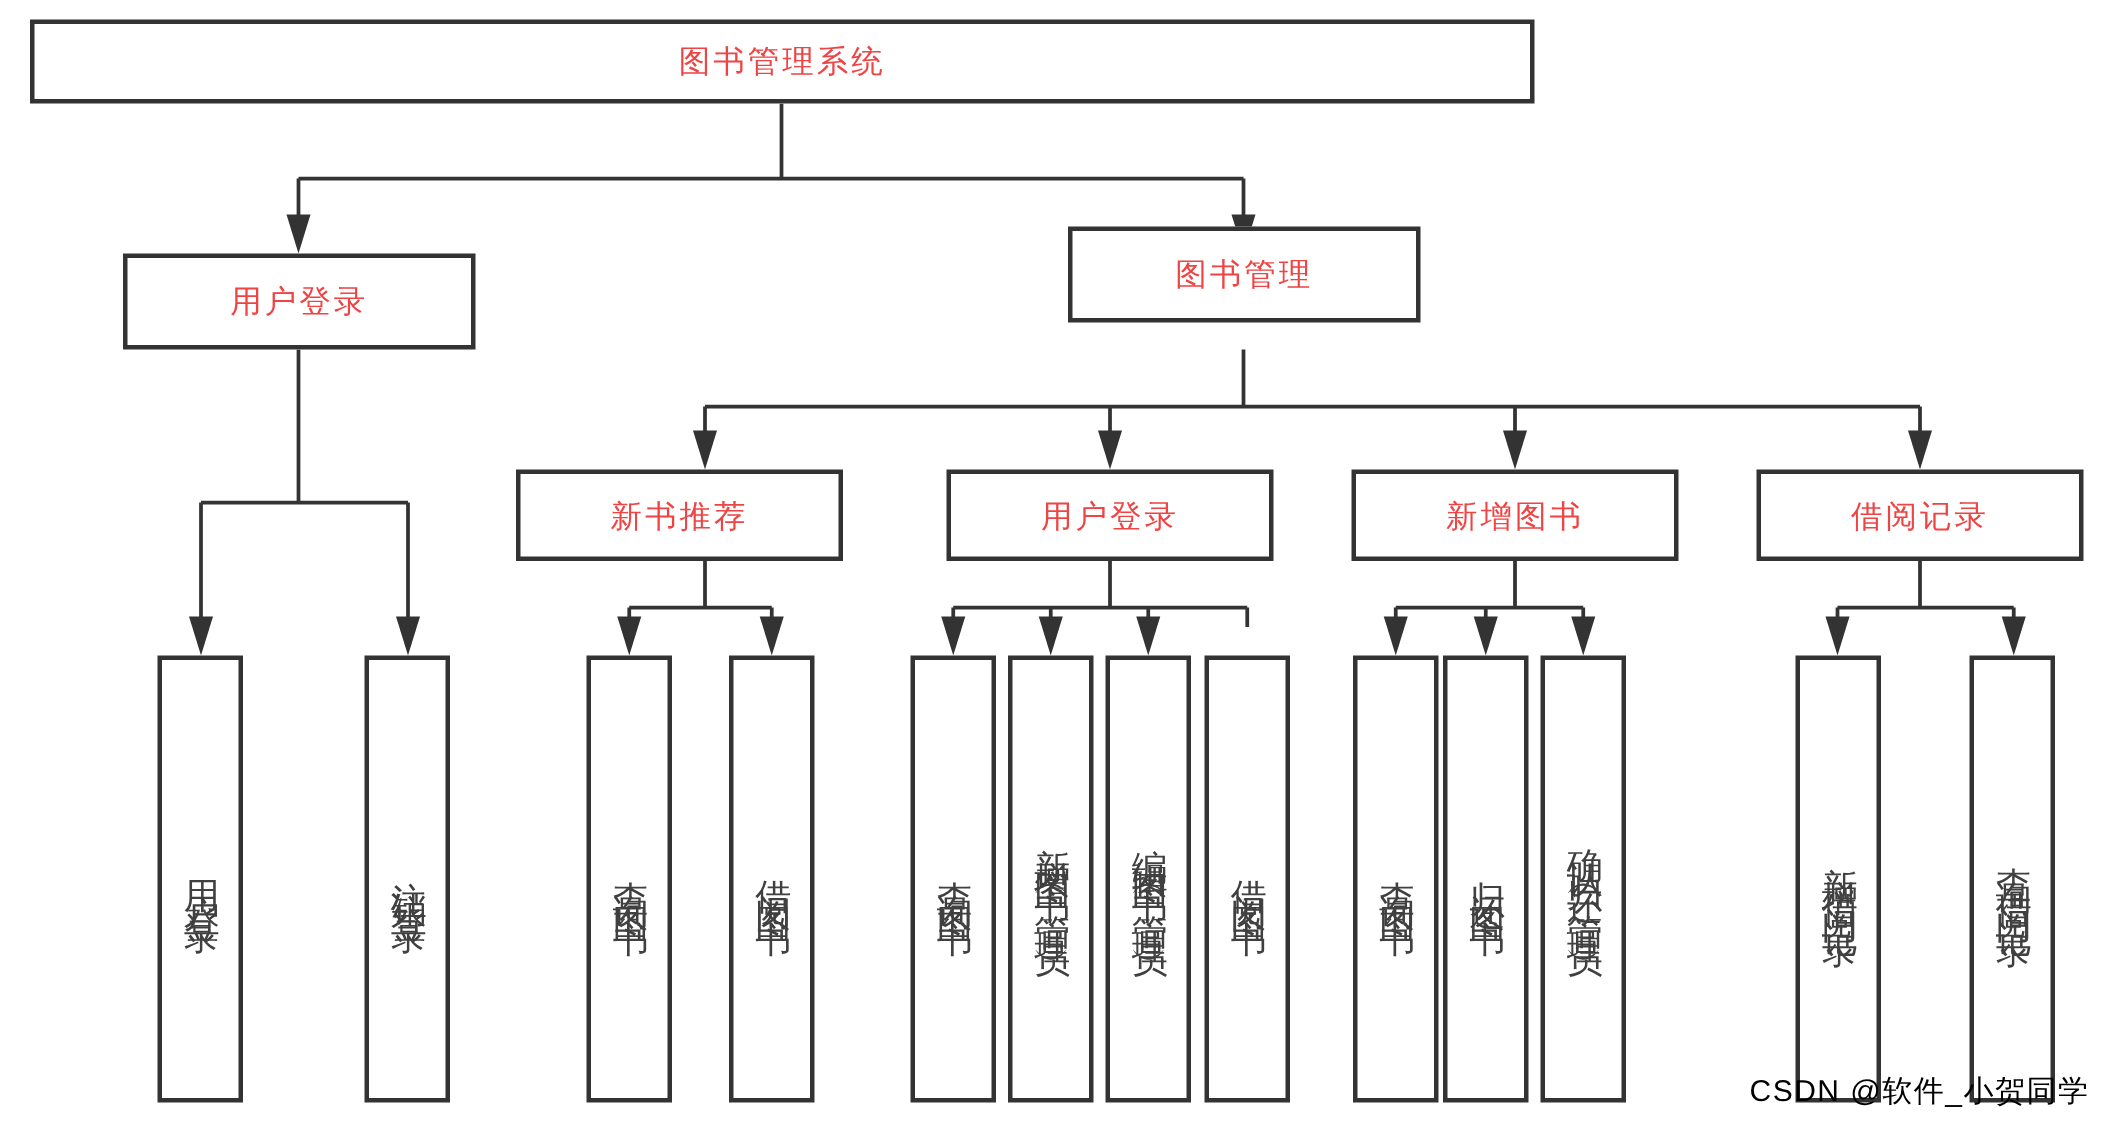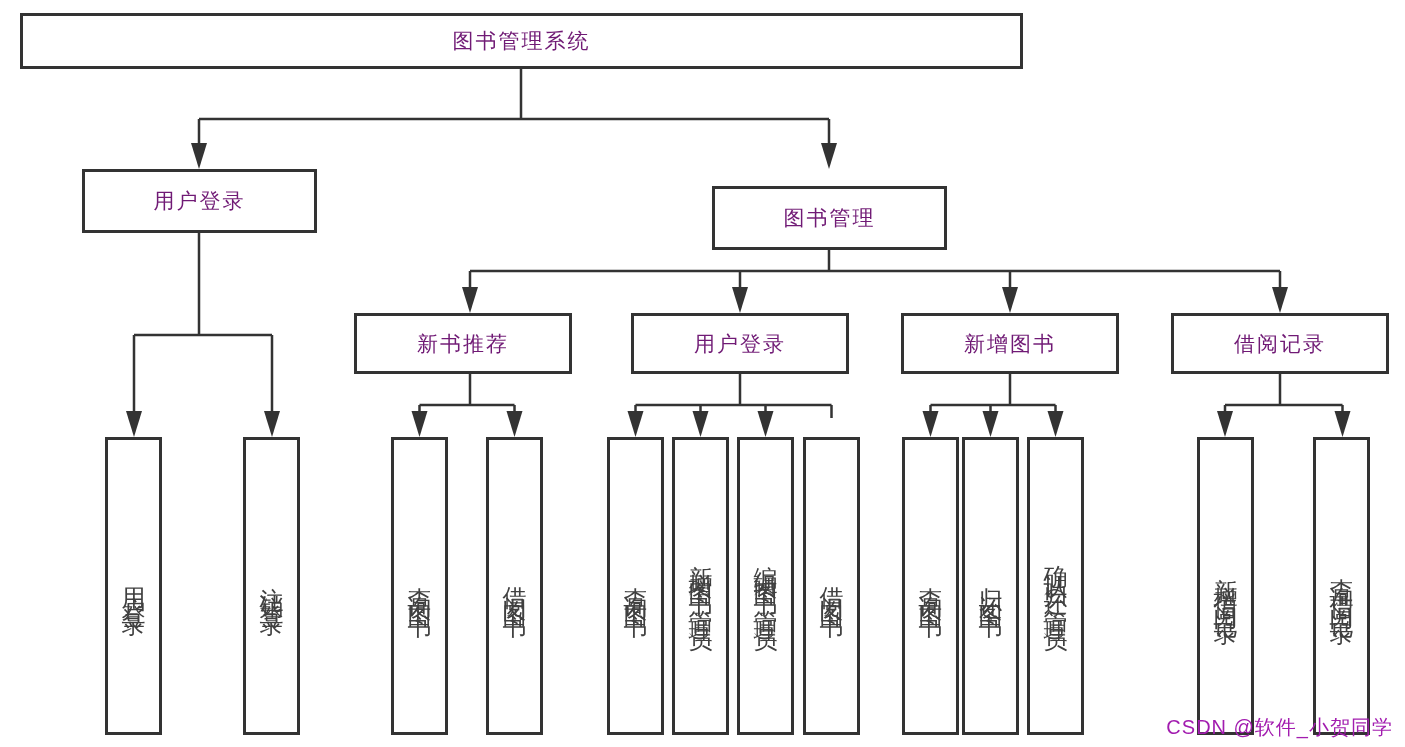--- a/index.html
+++ b/index.html
@@ -29,28 +29,28 @@
     border: 3px solid #333333;
     box-sizing: border-box;
     display: flex;
     align-items: center;
     justify-content: center;
     z-index: 1;
   }
   .box .hlabel {
     font-size: 21px;
     letter-spacing: 2px;
-    color: #701a75;
+    color: #ef4444;
     white-space: nowrap;
   }
   .root-box   { left: 20px;  top: 13px;  width: 1003px; height: 56px; }
   .l1-a       { left: 82px;  top: 169px; width: 235px;  height: 64px; }
-  .l1-b       { left: 712px; top: 186px; width: 235px;  height: 64px; }
+  .l1-b       { left: 712px; top: 151px; width: 235px;  height: 64px; }
   .l2         { top: 313px;  width: 218px; height: 61px; }
-  .l2-0 { left: 354px; text-align: right; }
+  .l2-0 { left: 344px; text-align: right; }
   .l2-1 { left: 631px; }
   .l2-2 { left: 901px; }
   .l2-3 { left: 1171px; }
   .leaf {
     position: absolute;
     top: 437px;
     width: 57px;
     height: 298px;
     background: #ffffff;
     border: 3px solid #333333;
@@ -69,21 +69,21 @@
     color: #404040;
     white-space: nowrap;
   }
   .watermark {
     position: absolute;
     top: 714px;
     right: 12px;
     z-index: 2;
     font-size: 20px;
     letter-spacing: 1px;
-    color: #a21caf;
+    color: #000000;
     white-space: nowrap;
   }
 </style>
 </head>
 <body>
 
 <div class="canvas">
 
   <svg class="wires" viewBox="0 0 1405 747" xmlns="http://www.w3.org/2000/svg">
     <g stroke="#333333" stroke-width="2.5" fill="none">

